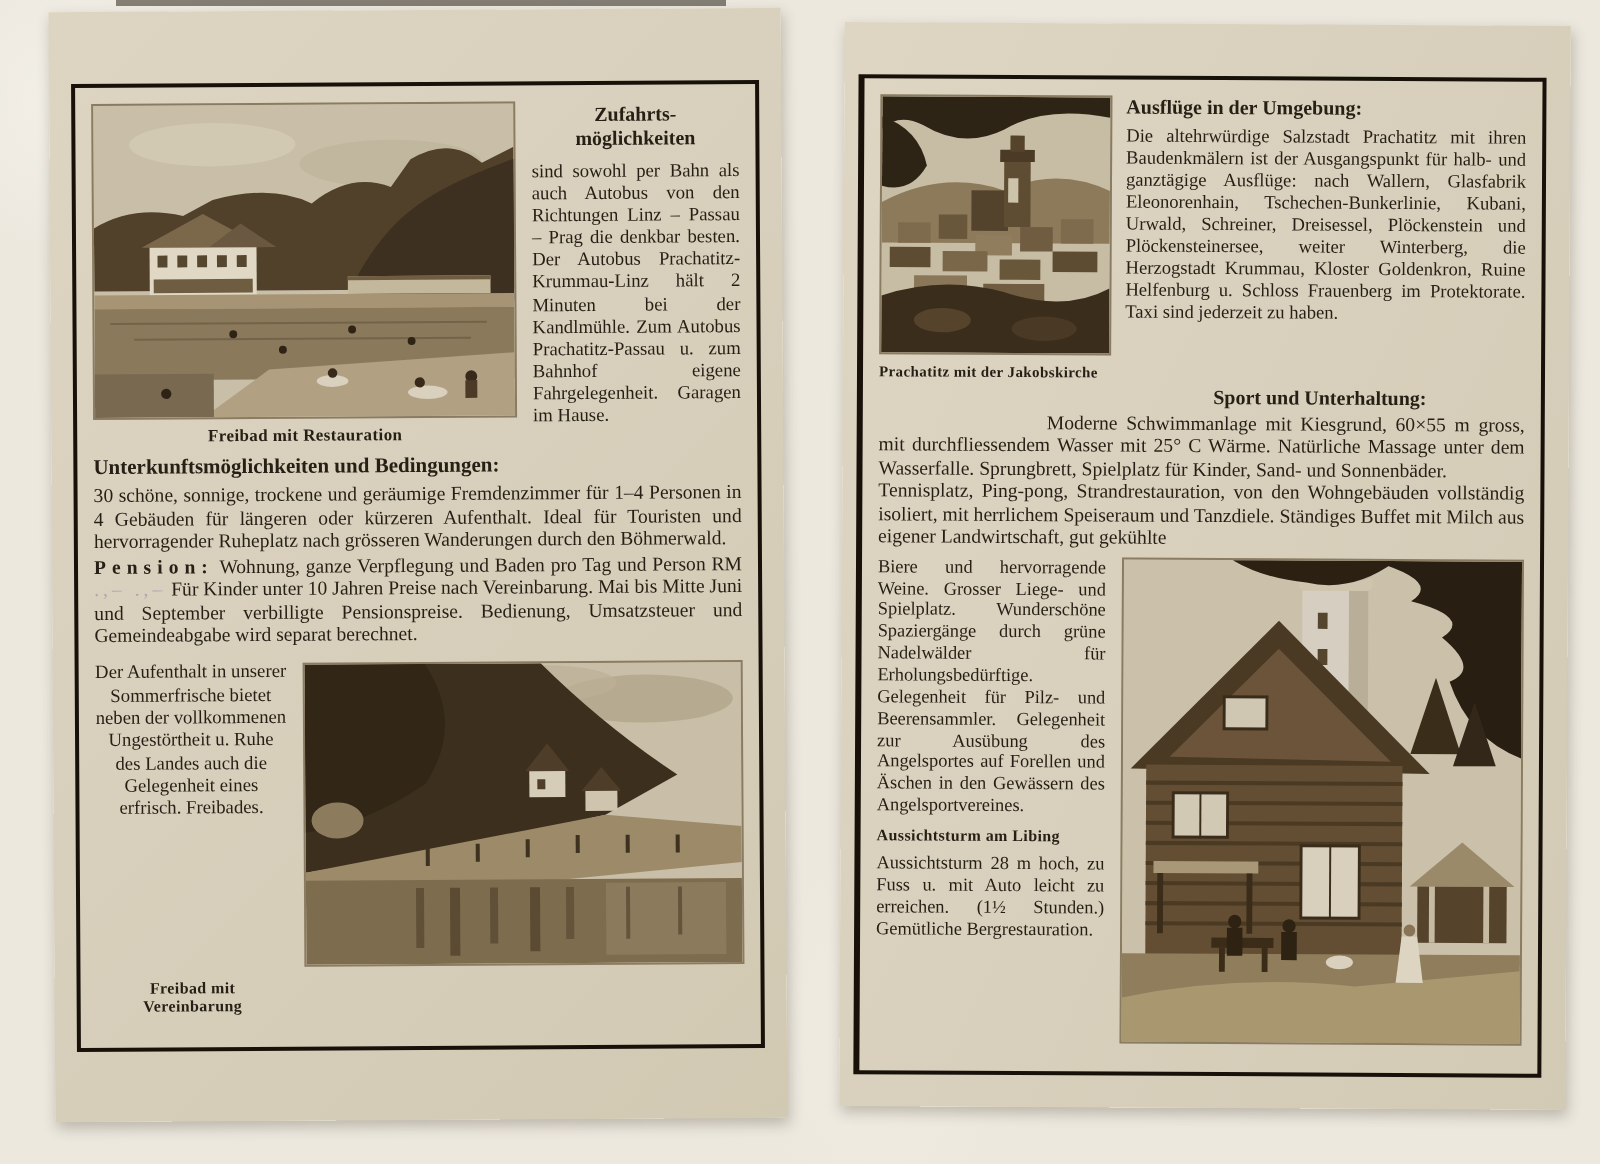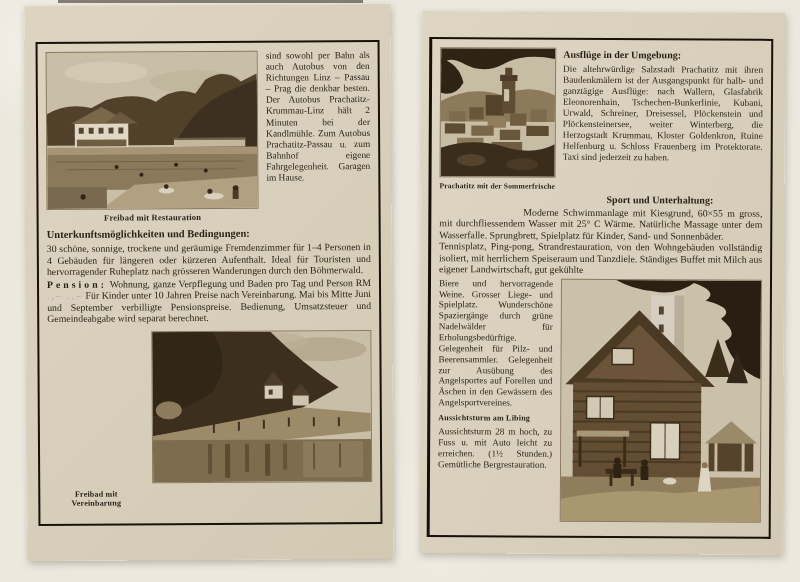--- a/index.html
+++ b/index.html
@@ -118,32 +118,37 @@
               <circle cx="164" cy="141" r="2.6" fill="#38291a"></circle>
             <circle cx="190" cy="138" r="3" fill="#38291a"></circle>
               <rect x="187" y="140" width="6" height="9" fill="#4a3a26"></rect>
             <rect x="0" y="136" width="60" height="22" fill="#7a6951"></rect>
             <circle cx="36" cy="146" r="2.6" fill="#2e2315"></circle>
           </svg>
           <div class="caption cap-sm">Freibad mit Restauration</div>
         </div>
 
         <div class="access-col">
+          <h3>
+            <span>Zufahrts-</span><br>
+            <span>möglichkeiten</span>
+          </h3>
           <p>sind sowohl per Bahn als auch Autobus von den Richtungen Linz – Passau – Prag die denkbar besten. Der Autobus Prachatitz-Krummau-Linz hält 2 Minuten bei der Kandlmühle. Zum Autobus Prachatitz-Passau u. zum Bahnhof eigene Fahrgelegenheit. Garagen im Hause.</p>
         </div>
       </div>
 
       <div class="accom">
         <h3>Unterkunftsmöglichkeiten und Bedingungen:</h3>
         <p>30 schöne, sonnige, trockene und geräumige Fremdenzimmer für 1–4 Personen in 4 Gebäuden für längeren oder kürzeren Aufenthalt. Ideal für Touristen und hervorragender Ruheplatz nach grösseren Wanderungen durch den Böhmerwald.</p>
         <p><span class="lead">Pension:</span> <span>Wohnung, ganze Verpflegung und Baden pro Tag und Person RM</span> <span class="erased">.,–  .,–</span> <span>Für Kinder unter 10 Jahren Preise nach Vereinbarung. Mai bis Mitte Juni und September verbilligte Pensionspreise. Bedienung, Umsatzsteuer und Gemeindeabgabe wird separat berechnet.</span></p>
       </div>
 
       <div class="row3">
         <div class="stay-col">
+          <p>Der Aufenthalt in unserer Sommerfrische bietet neben der vollkommenen Ungestörtheit u. Ruhe des Landes auch die Gelegenheit eines erfrisch. Freibades.</p>
           <div class="caption">
             <span>Freibad mit</span><br>
             <span>Vereinbarung</span>
           </div>
         </div>
         <div class="photo2-col">
           <svg class="photo" width="100%" height="152" viewBox="0 0 218 150" preserveAspectRatio="none">
             <rect x="0" y="0" width="218" height="150" fill="#c9bea7"></rect>
             <ellipse cx="170" cy="18" rx="44" ry="12" fill="#b3a78d" opacity=".85"></ellipse>
             <ellipse cx="120" cy="10" rx="36" ry="9" fill="#bcb197" opacity=".7"></ellipse>
@@ -204,21 +209,21 @@
             <rect x="4" y="74" width="20" height="10" fill="#5d4b32"></rect>
               <rect x="30" y="76" width="22" height="10" fill="#7a674a"></rect>
             <rect x="58" y="80" width="20" height="10" fill="#69573c"></rect>
               <rect x="84" y="76" width="22" height="10" fill="#5d4b32"></rect>
             <rect x="16" y="88" width="26" height="10" fill="#8a775a"></rect>
               <rect x="50" y="92" width="30" height="10" fill="#6f5c41"></rect>
             <path d="M0,98 Q30,88 60,96 Q90,106 112,94 L112,126 L0,126 Z" fill="#3b2d1b"></path>
             <ellipse cx="30" cy="110" rx="14" ry="6" fill="#55432c"></ellipse>
             <ellipse cx="80" cy="114" rx="16" ry="6" fill="#4a3a25"></ellipse>
           </svg>
-          <div class="caption cap-xs" style="text-align:left; margin-top:4px;">Prachatitz mit der Sommerfrische</div>
+          <div class="caption cap-xs" style="text-align:left; margin-top:4px;">Prachatitz mit der Jakobskirche</div>
         </div>
 
         <div class="exc-col">
           <h3>Ausflüge in der Umgebung:</h3>
           <p>Die altehrwürdige Salzstadt Prachatitz mit ihren Baudenkmälern ist der Ausgangspunkt für halb- und ganztägige Ausflüge: nach Wallern, Glasfabrik Eleonorenhain, Tschechen-Bunkerlinie, Kubani, Urwald, Schreiner, Dreisessel, Plöckenstein und Plöckensteinersee, weiter Winterberg, die Herzogstadt Krummau, Kloster Goldenkron, Ruine Helfenburg u. Schloss Frauenberg im Protektorate. Taxi sind jederzeit zu haben.</p>
         </div>
       </div>
 
       <div class="sport-head">Sport und Unterhaltung:</div>
       <p class="sport-p indent">Moderne Schwimmanlage mit Kiesgrund, 60×55 m gross, mit durchfliessendem Wasser mit 25° C Wärme. Natürliche Massage unter dem Wasserfalle. Sprungbrett, Spielplatz für Kinder, Sand- und Sonnenbäder.</p>

